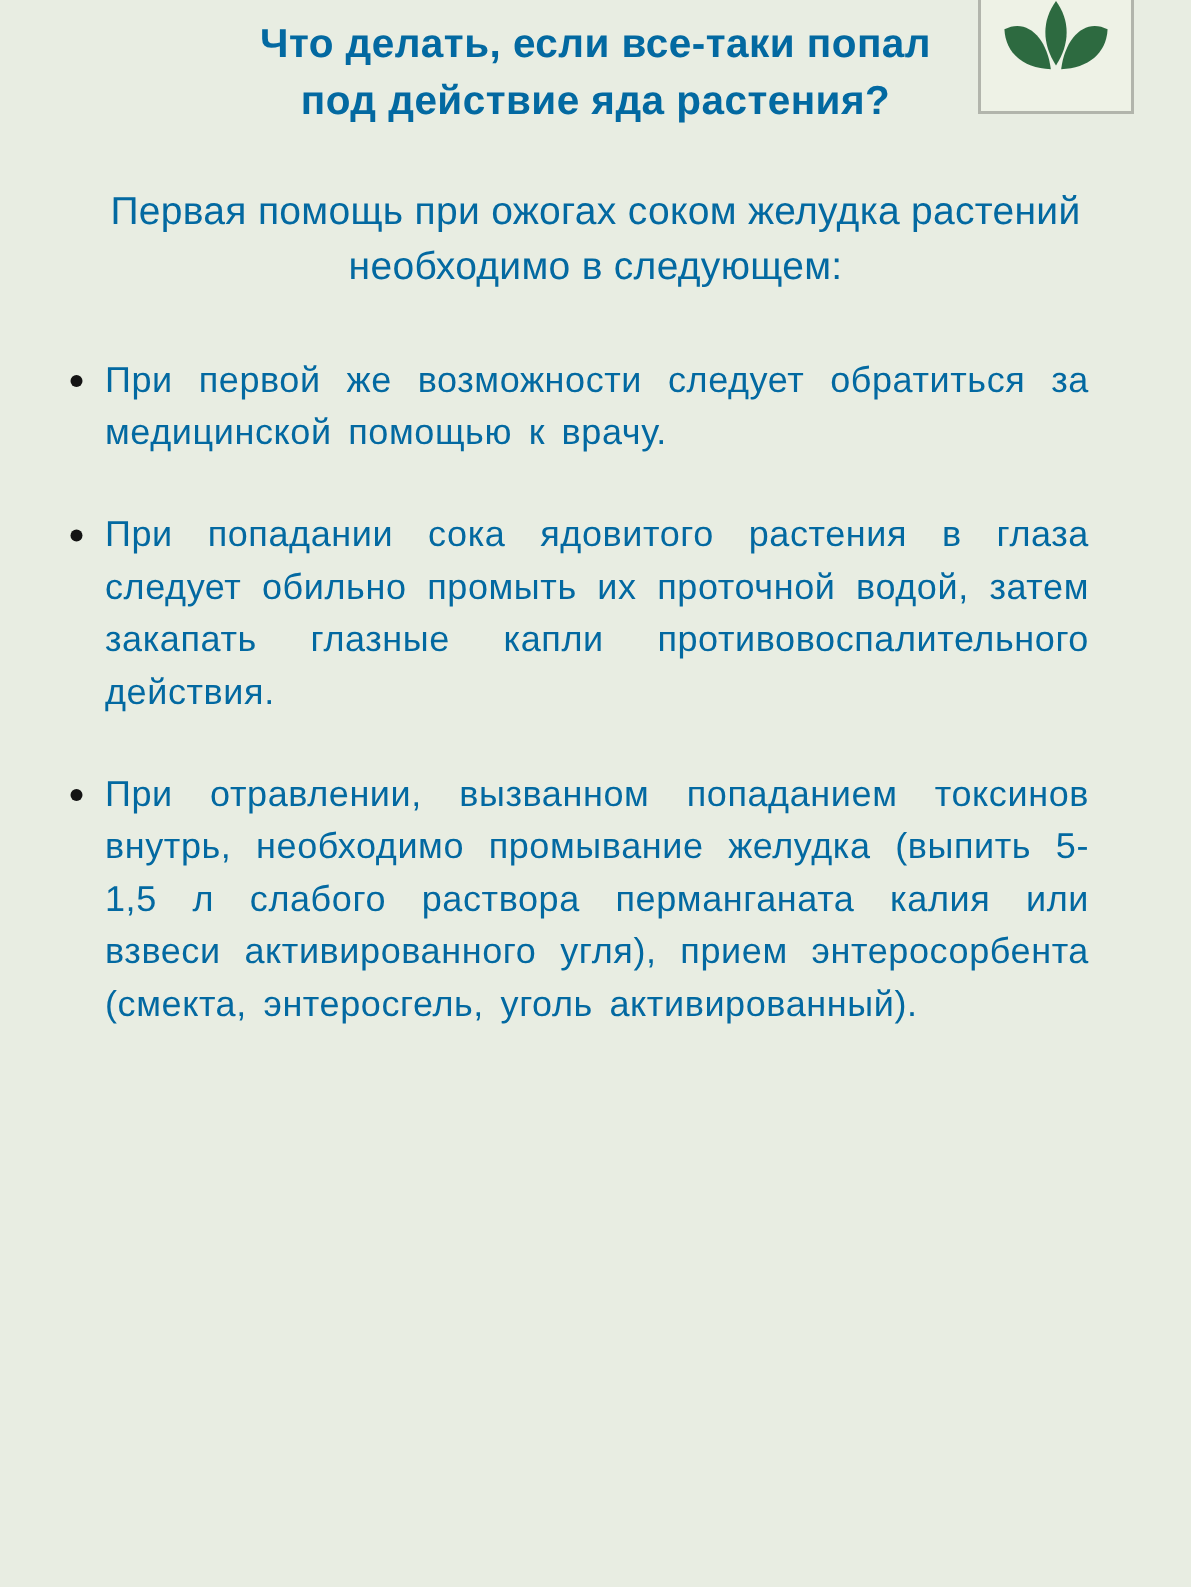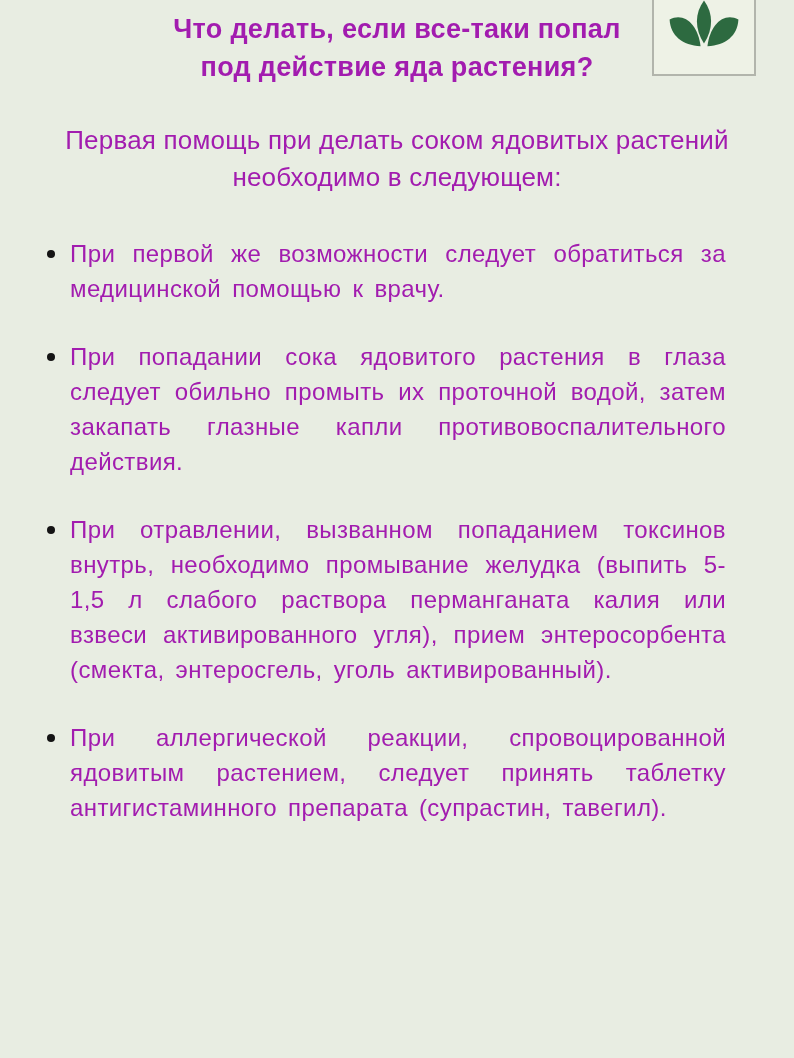--- a/index.html
+++ b/index.html
@@ -6,21 +6,21 @@
     margin: 0;
     padding: 0;
   }
   .page {
     position: relative;
     width: 794px;
     height: 1058px;
     background: #e8ede2;
     overflow: hidden;
     font-family: "Liberation Sans", sans-serif;
-    color: #a21caf;
+    color: #0369a1;
     box-sizing: border-box;
   }
   
   .logo-box {
     position: absolute;
     top: -30px;
     left: 652px;
     width: 104px;
     height: 106px;
     background: #eef2e6;
@@ -90,36 +90,32 @@
       <path d="M90,24 C73,15 57,30 54,55 C75,54 89,43 90,24 Z" fill="#2d6a40"></path>
     </svg>
   </div>
 
   <div class="title">
     <div>Что делать, если все-таки попал</div>
     <div>под действие яда растения?</div>
   </div>
 
   <div class="subtitle">
-    <div>Первая помощь при делать соком ядовитых растений</div>
+    <div>Первая помощь при ожогах соком желудка растений</div>
     <div>необходимо в следующем:</div>
   </div>
 
   <ul class="first-aid-list">
     <li>
       <span class="bullet-dot"></span>
       <span>При первой же возможности следует обратиться за медицинской помощью к врачу.</span>
     </li>
     <li>
       <span class="bullet-dot"></span>
       <span>При попадании сока ядовитого растения в глаза следует обильно промыть их проточной водой, затем закапать глазные капли противовоспалительного действия.</span>
     </li>
     <li>
       <span class="bullet-dot"></span>
       <span>При отравлении, вызванном попаданием токсинов внутрь, необходимо промывание желудка (выпить 5-1,5 л слабого раствора перманганата калия или взвеси активированного угля), прием энтеросорбента (смекта, энтеросгель, уголь активированный).</span>
     </li>
-    <li>
-      <span class="bullet-dot"></span>
-      <span>При аллергической реакции, спровоцированной ядовитым растением, следует принять таблетку антигистаминного препарата (супрастин, тавегил).</span>
-    </li>
   </ul>
 
 </div>
 
 </body></html>

